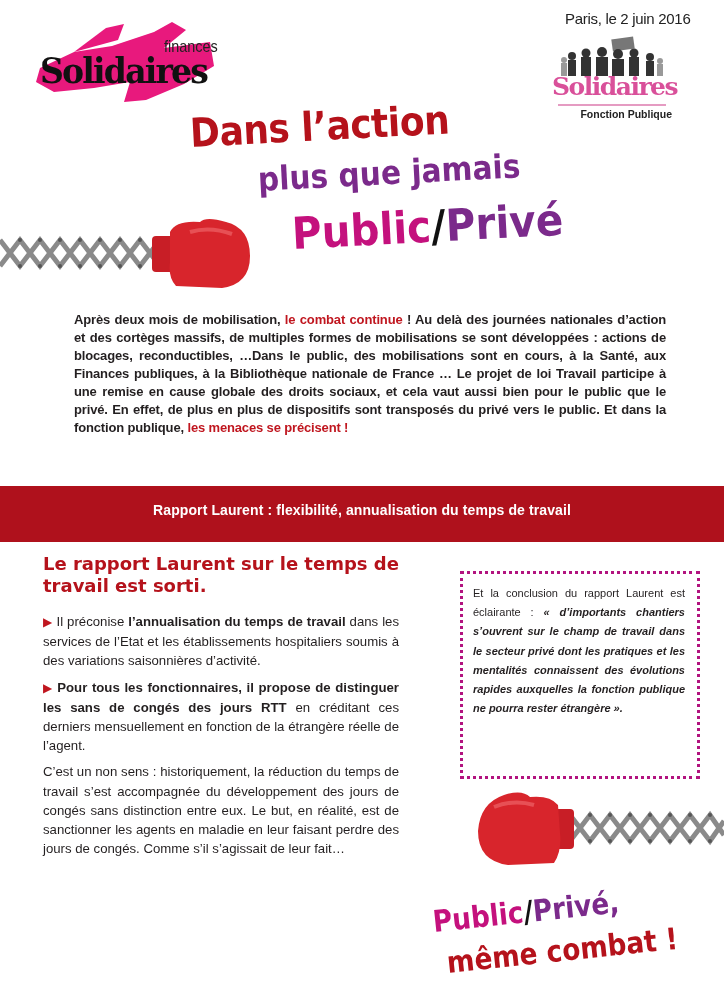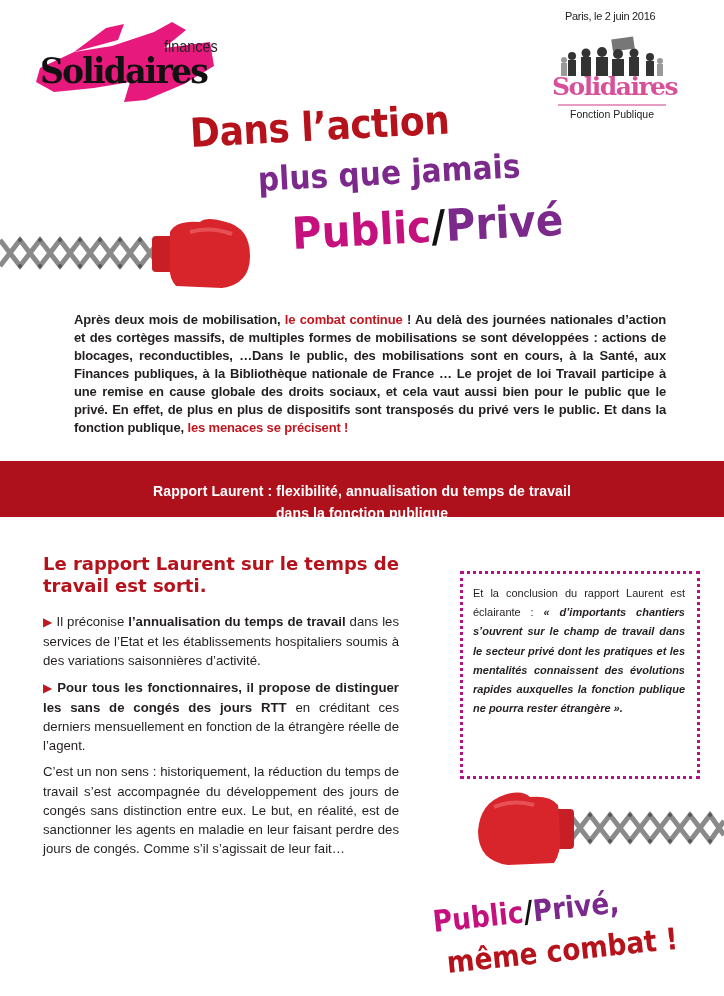--- a/index.html
+++ b/index.html
@@ -15,34 +15,34 @@
   .logo-fin .word {
     position: absolute; left: 6px; top: 30px; font-family: "DejaVu Serif", serif;
     font-weight: bold; font-size: 36px; letter-spacing: -2px; color: #111; line-height: 1;
     transform: scaleX(0.92); transform-origin: left center;
   }
   .logo-fin .sub {
     position: absolute; left: 130px; top: 16px; font-family: "Liberation Sans Narrow", "Liberation Sans", sans-serif;
     font-size: 17px; color: #222; transform: scaleX(0.85); transform-origin: left center; line-height: 1;
   }
 
-  .date { left: 565px; top: 10px; font-size: 11px; color: #222; letter-spacing: -0.3px; }
+  .date { left: 565px; top: 10px; font-size: 15px; color: #222; letter-spacing: -0.3px; }
 
   
   .logo-fp { left: 552px; top: 36px; width: 120px; height: 90px; }
   .logo-fp .crowd { position: absolute; left: 6px; top: 0; }
   .logo-fp .word {
     position: absolute; left: 0; top: 38px; width: 120px; text-align: center;
     font-family: "DejaVu Serif", serif; font-weight: bold; font-size: 25px; color: #d9509a;
     letter-spacing: -1.5px; line-height: 1;
   }
   .logo-fp .rule { position: absolute; left: 6px; top: 68px; width: 108px; height: 2px; background: #e59bc2; }
   .logo-fp .sub {
-    position: absolute; left: 0; top: 72px; width: 120px; text-align: center;
-    font-weight: normal; font-size: 10.5px; color: #222;
+    position: absolute; left: 0; top: 72px; width: 120px; text-align: right;
+    font-weight: bold; font-size: 10.5px; color: #222;
   }
 
   
   .h1 {
     left: 190px; top: 110px; font-family: "DejaVu Sans", sans-serif; font-weight: bold;
     font-size: 40px; color: #b5121b; transform: rotate(-3deg) scaleX(0.9); transform-origin: left center;
     letter-spacing: -0.5px; white-space: nowrap;
   }
   .h2 {
     left: 258px; top: 160px; font-family: "DejaVu Sans", sans-serif; font-weight: bold;
@@ -62,23 +62,23 @@
 
   
   .intro {
     left: 74px; top: 311px; width: 592px; font-size: 13px; line-height: 18px;
     font-weight: bold; color: #231f20; text-align: justify; letter-spacing: -0.15px;
   }
   .red { color: #c0161f; }
 
   
   .banner {
-    left: 0; top: 461px; width: 724px; height: 56px; background: #af111c;
+    left: 0; top: 486px; width: 724px; height: 56px; background: #af111c;
     color: #fff; text-align: center; font-weight: bold; font-size: 14px; line-height: 22px;
-    padding-top: 19px; box-sizing: border-box; letter-spacing: 0.1px;
+    padding-top: 13px; box-sizing: border-box; letter-spacing: 0.1px;
   }
 
   
   .col-title {
     left: 43px; top: 553px; width: 370px; font-family: "DejaVu Sans", sans-serif; font-weight: bold;
     font-size: 18px; line-height: 22px; color: #b5121b;
   }
   .col { left: 43px; top: 612px; width: 372px; font-size: 13.2px; line-height: 19.2px; color: #231f20; }
   .col p { margin: 0 16px 7px 0; text-align: justify; }
   .col b { font-weight: bold; }
@@ -179,21 +179,20 @@
   <path d="M170 14 Q176 2 200 4 Q206 -2 226 4 Q250 10 250 38 Q250 66 222 70 L176 68 Q168 60 170 44 Z" fill="#d8252c"></path>
   <path d="M190 14 Q210 8 232 16" stroke="#ee6266" stroke-width="4" fill="none" opacity="0.7"></path>
 </svg>
 
 <div class="abs intro">
   <span>Après deux mois de mobilisation, </span><span class="red">le combat continue</span><span> ! Au delà des journées nationales d’action et des cortèges massifs, de multiples formes de mobilisations se sont développées : actions de blocages, reconductibles, …Dans le public, des mobilisations sont en cours, à la Santé, aux Finances publiques, à la Bibliothèque nationale de France … Le projet de loi Travail participe à une remise en cause globale des droits sociaux, et cela vaut aussi bien pour le public que le privé. En effet, de plus en plus de dispositifs sont transposés du privé vers le public. Et dans la fonction publique, </span><span class="red">les menaces se précisent !</span>
 </div>
 
 <div class="abs banner">
   <div>Rapport Laurent : flexibilité, annualisation du temps de travail</div>
-  <div>dans la fonction publique</div>
 </div>
 
 <div class="abs col-title">Le rapport Laurent sur le temps de travail est sorti.</div>
 <div class="abs col">
   <p>
     <span class="tri">▶</span><span>Il préconise </span><b>l’annualisation du temps de travail</b><span> dans les services de l’Etat et les établissements hospitaliers soumis à des variations saisonnières d’activité.</span>
   </p>
   <p>
     <span class="tri">▶</span><b>Pour tous les fonctionnaires, il propose de distinguer les sans de congés des jours RTT</b><span> en créditant ces derniers mensuellement en fonction de la étrangère réelle de l’agent.</span>
   </p>

